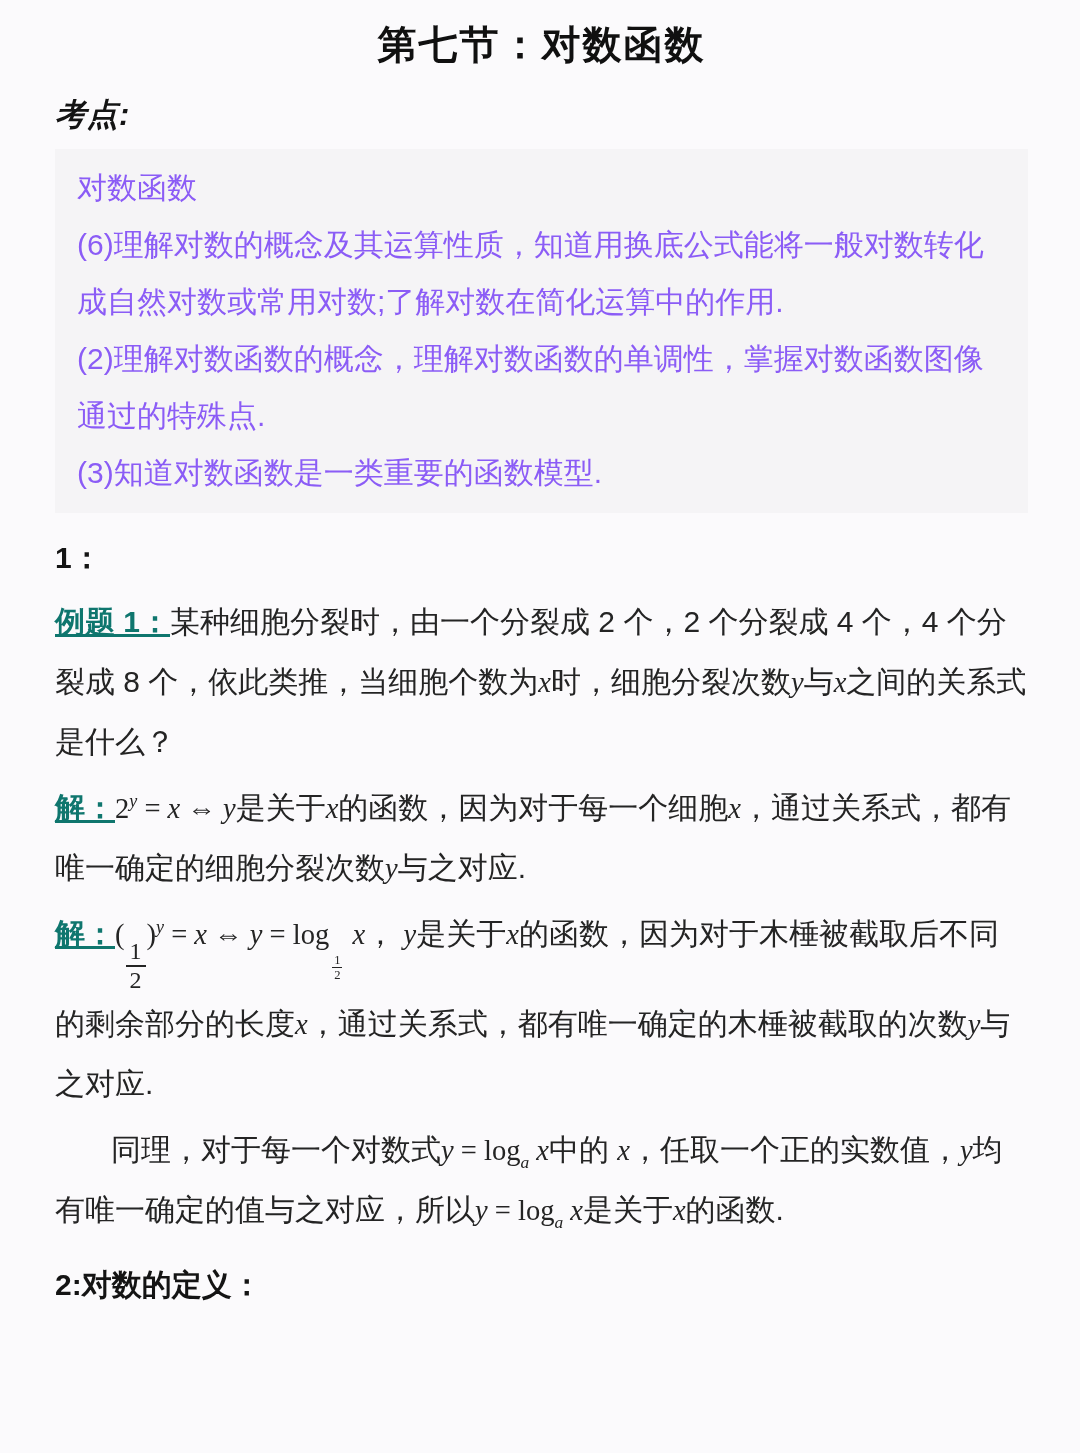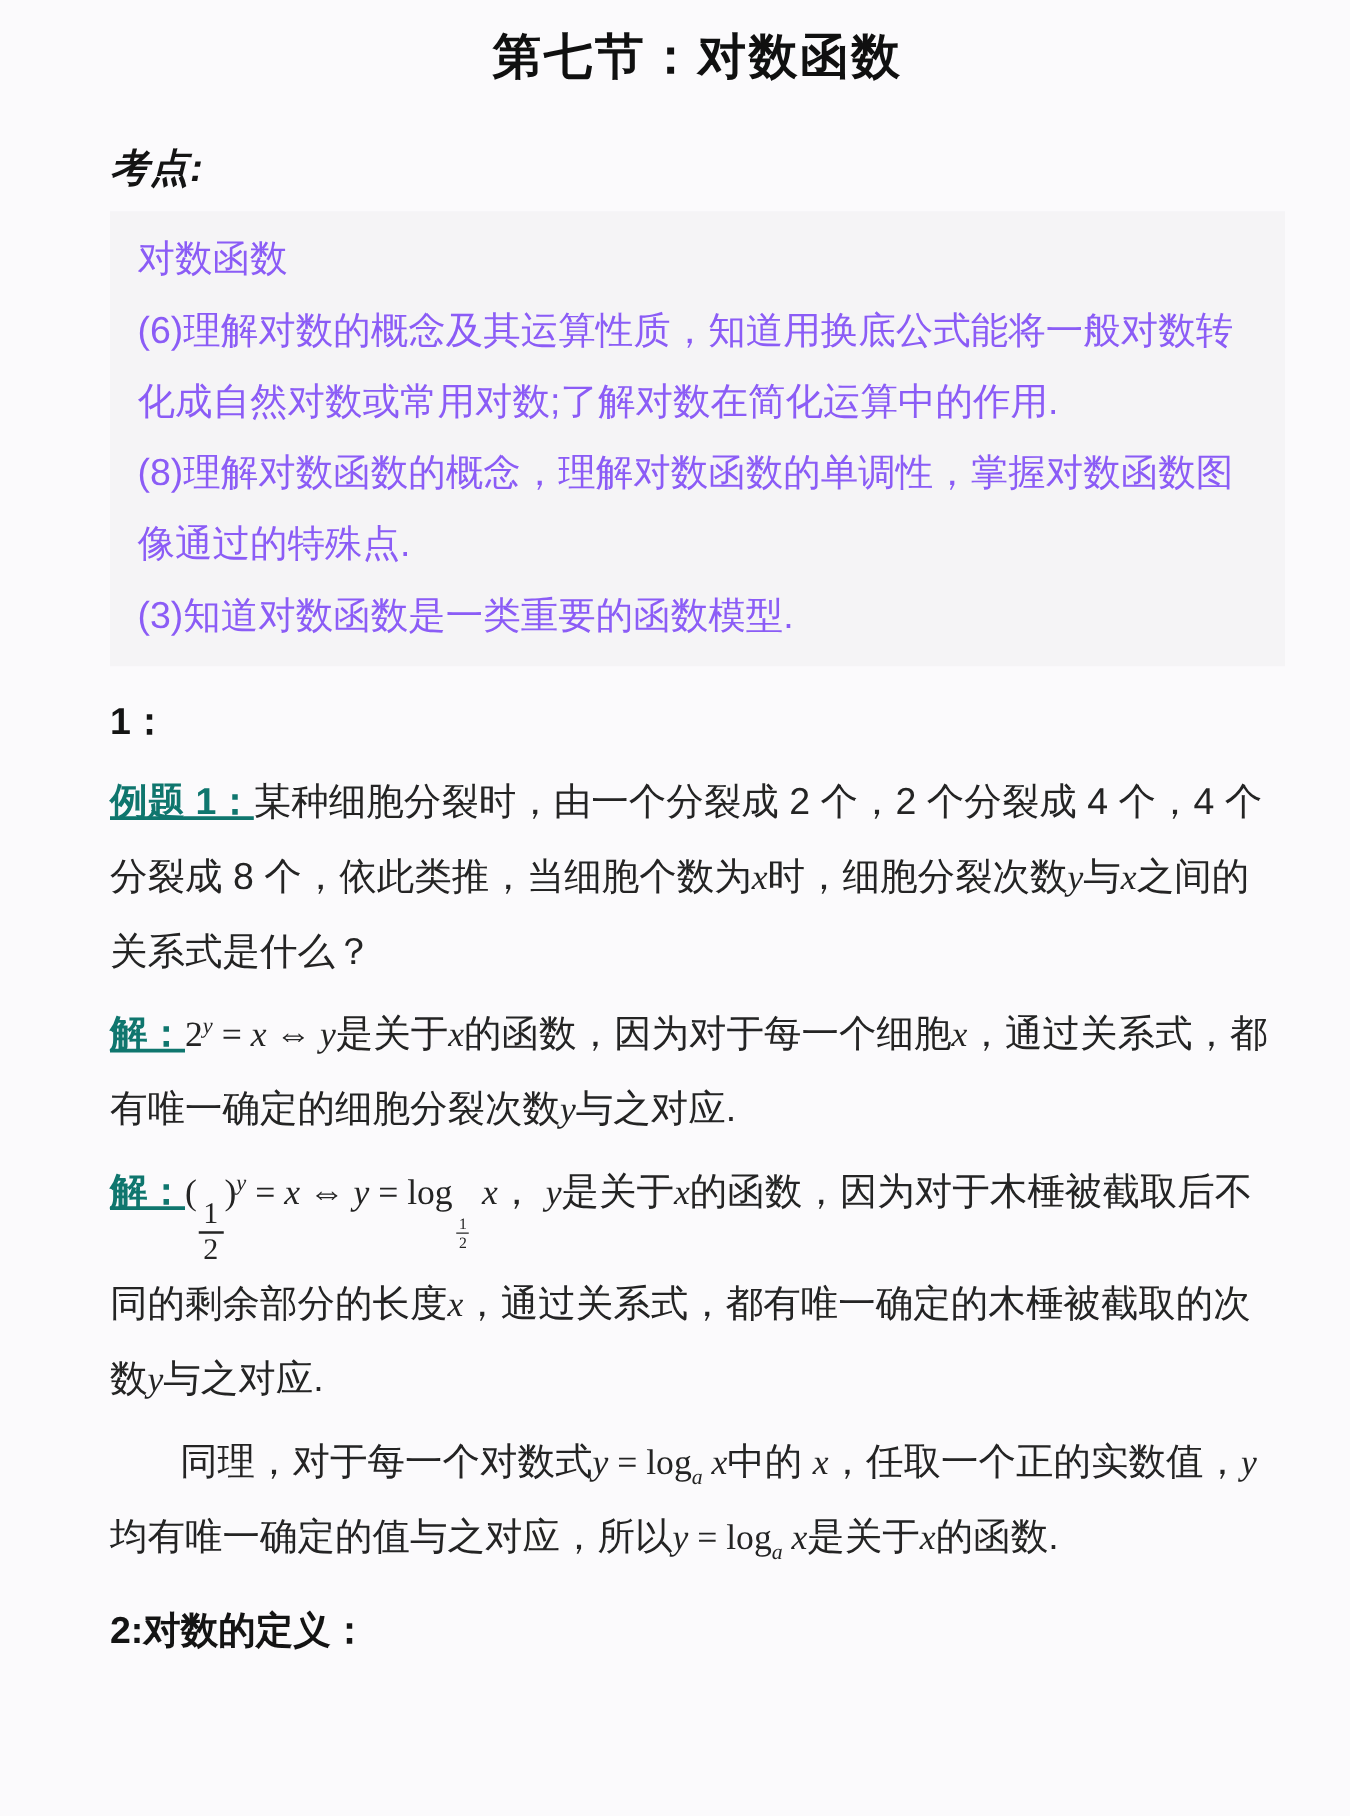--- a/index.html
+++ b/index.html
@@ -3,28 +3,28 @@
 <meta charset="utf-8">
 <style>
   html,body{margin:0;padding:0;}
   body{
     width:1080px;height:1453px;overflow:hidden;
     background:#fbfafc;
     font-family:"Liberation Sans","DejaVu Sans",sans-serif;
     color:#2b2b2b;
     -webkit-font-smoothing:antialiased;
   }
-  .page{box-sizing:border-box;width:1080px;height:1453px;padding:12px 52px 0 88px;}
+  .page{box-sizing:border-box;width:1080px;height:1453px;padding:12px 52px 0 55px;}
   .title{
     text-align:center;font-weight:bold;font-size:39px;color:#101010;
     margin:6px 0 0 0;letter-spacing:2px;
   }
   .kaodian{
     font-weight:bold;font-style:italic;font-size:31px;color:#141414;
-    margin-top:42px;letter-spacing:1px;
+    margin-top:22px;letter-spacing:1px;
   }
   .graybox{
     background:#f5f4f6;
     margin-top:13px;
     padding:10px 24px 12px 22px;
     font-size:30px;color:#8b5cf6;
   }
   .graybox p{margin:0;line-height:1.9;}
   .seclabel{font-weight:bold;font-size:30px;color:#141414;margin-top:16px;line-height:1.9;}
   .para{font-size:30px;line-height:2.0;color:#242424;margin:6px 0 0 0;}
@@ -58,21 +58,21 @@
 
 <div class="page">
 
   <h1 class="title">第七节：对数函数</h1>
 
   <div class="kaodian">考点:</div>
 
   <div class="graybox">
     <p>对数函数</p>
     <p>(6)理解对数的概念及其运算性质，知道用换底公式能将一般对数转化成自然对数或常用对数;了解对数在简化运算中的作用.</p>
-    <p>(8)理解对数函数的概念，理解对数函数的单调性，掌握对数函数图像通过的特殊点.</p>
+    <p>(2)理解对数函数的概念，理解对数函数的单调性，掌握对数函数图像通过的特殊点.</p>
     <p>(3)知道对数函数是一类重要的函数模型.</p>
   </div>
 
   <div class="seclabel">1：</div>
 
   <p class="para"><span class="seg-b">例题 1：</span><span class="seg-t">某种细胞分裂时，由一个分裂成 2 个，2 个分裂成 4 个，4 个分裂成 8 个，依此类推，当细胞个数为</span><span class="seg-m">x</span><span class="seg-t">时，细胞分裂次数</span><span class="seg-m">y</span><span class="seg-t">与</span><span class="seg-m">x</span><span class="seg-t">之间的关系式是什么？</span></p>
 
   <p class="para"><span class="seg-b">解：</span><span class="seg-mr">2</span><span class="seg-sup">y</span><span class="seg-mr"> = </span><span class="seg-m">x</span><span class="seg-mr"> ⇔ </span><span class="seg-m">y</span><span class="seg-t">是关于</span><span class="seg-m">x</span><span class="seg-t">的函数，因为对于每一个细胞</span><span class="seg-m">x</span><span class="seg-t">，通过关系式，都有唯一确定的细胞分裂次数</span><span class="seg-m">y</span><span class="seg-t">与之对应.</span></p>
 
 

